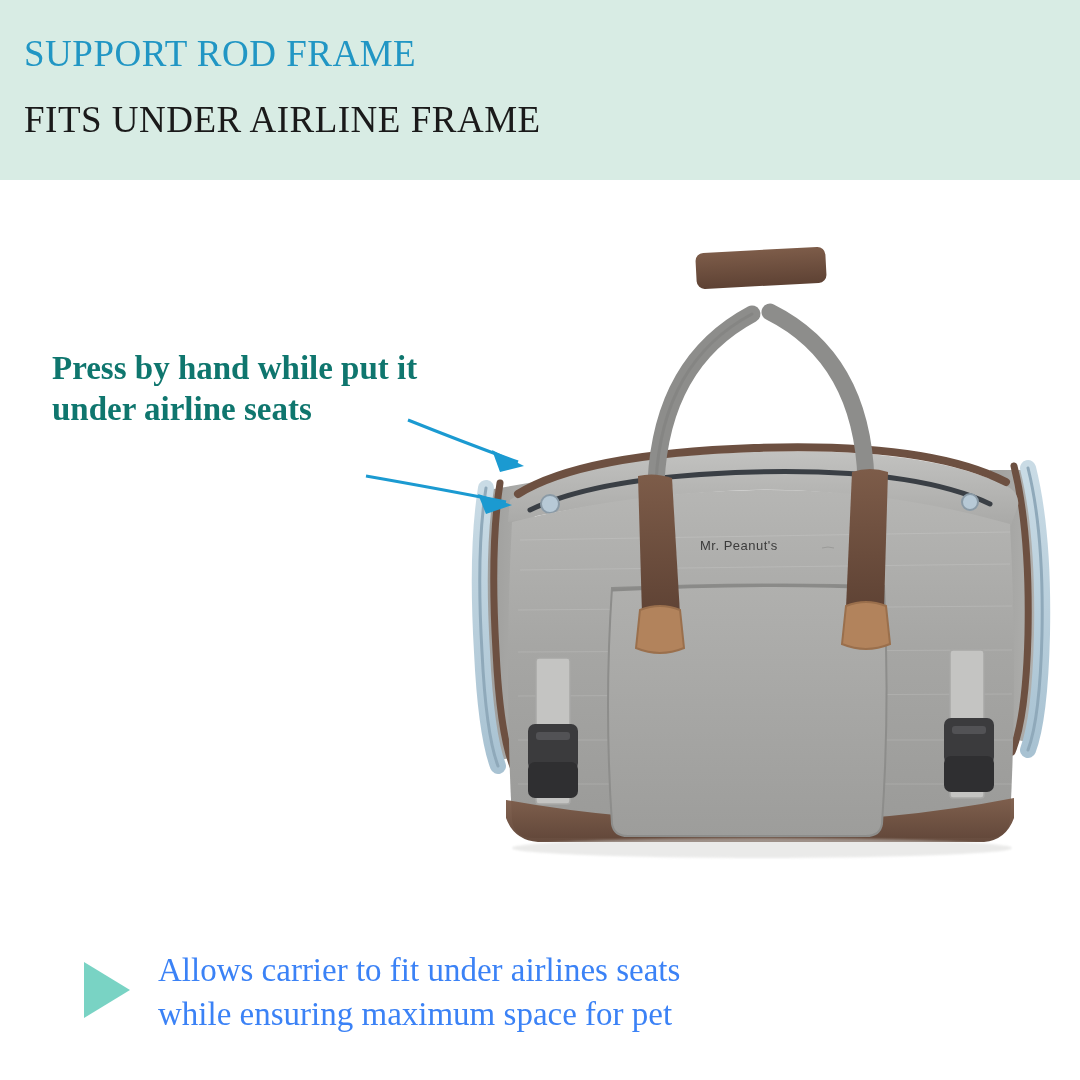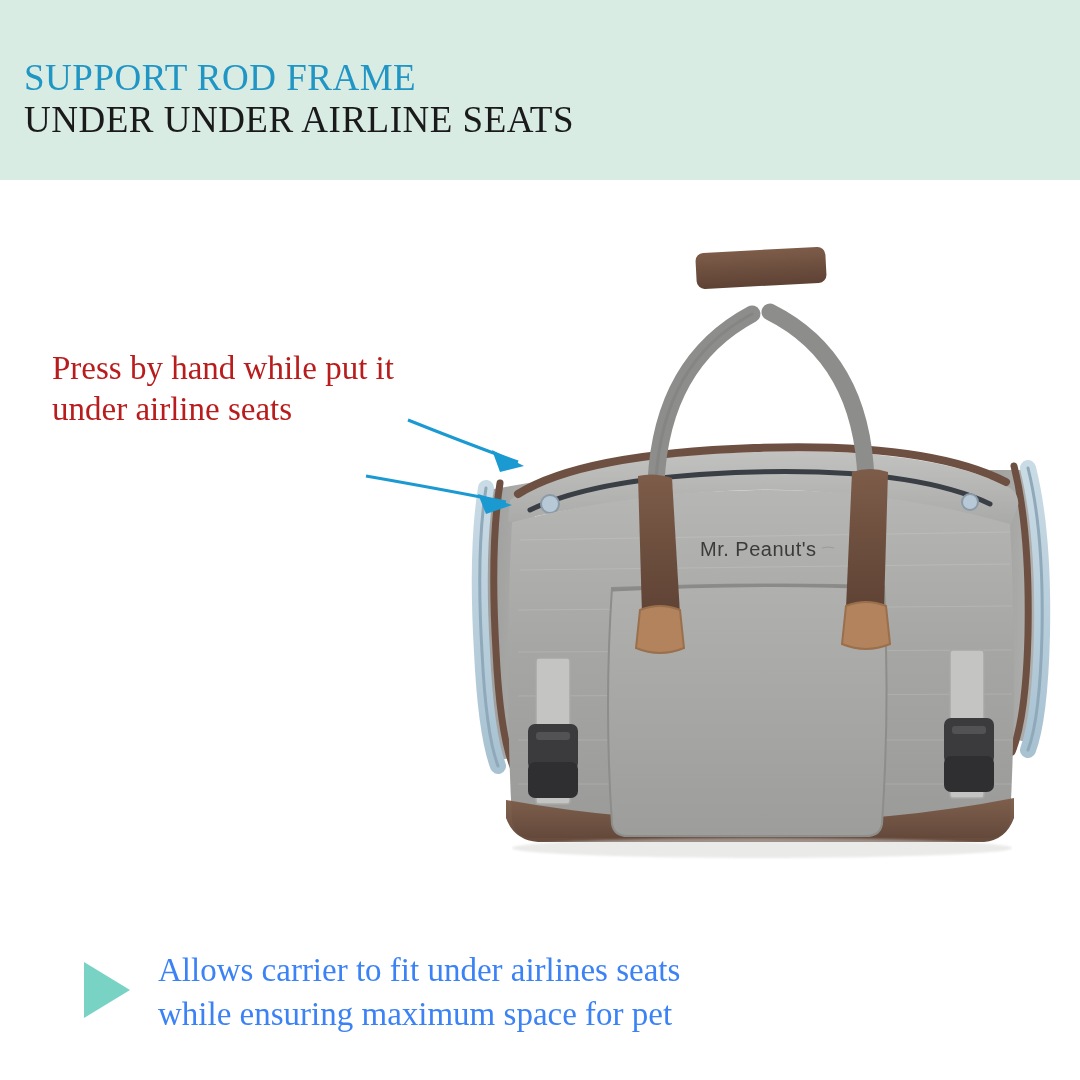--- a/index.html
+++ b/index.html
@@ -9,37 +9,38 @@
     font-family:"Liberation Serif", serif;
     overflow:hidden;
     position:relative;
   }
   
   .header-band{
     position:absolute;left:0;top:0;width:1080px;height:180px;
     background:#d8ece4;
   }
   .header-line1{
-    position:absolute;left:24px;top:56px;
+    position:absolute;left:24px;top:32px;
     font-size:37px;letter-spacing:.5px;
     color:#2196c4;
     white-space:nowrap;
   }
   .header-line2{
     position:absolute;left:24px;top:98px;
     font-size:37px;letter-spacing:.5px;
     color:#1a1a1a;
     white-space:nowrap;
   }
   
   .callout{
     position:absolute;left:52px;top:348px;
-    color:#b91c1c;
+    color:#0f766e;
     font-size:33px;line-height:41px;
     white-space:pre-line;
+    font-weight:bold;
   }
   
   .arrows{position:absolute;left:0;top:0;width:1080px;height:1080px;pointer-events:none;}
   
   .bottom-caption{
     position:absolute;left:158px;top:948px;
     color:#3b82f6;
     font-size:33px;line-height:44px;
     white-space:pre-line;
   }
@@ -50,31 +51,31 @@
     border-bottom:28px solid transparent;
     border-left:46px solid #79d3c4;
   }
   
   .product{
     position:absolute;left:470px;top:240px;width:600px;height:620px;
   }
   .product svg{display:block;}
   .brand-label{
     position:absolute;left:700px;top:538px;
-    font-size:20px;color:#3b3b3b;
+    font-size:13px;color:#3b3b3b;
     font-family:"Liberation Sans", sans-serif;
     letter-spacing:.5px;
   }
 </style>
 </head>
 <body>
 
 <div class="header-band"></div>
 <div class="header-line1">SUPPORT ROD FRAME</div>
-<div class="header-line2">UNDER UNDER AIRLINE SEATS</div>
+<div class="header-line2">FITS UNDER AIRLINE FRAME</div>
 
 <div class="product">
 <svg width="600" height="620" viewBox="0 0 600 620" xmlns="http://www.w3.org/2000/svg">
   <defs>
     <linearGradient id="fabric" x1="0" y1="0" x2="0" y2="1">
       <stop offset="0%" stop-color="#b6b6b4"></stop>
       <stop offset="45%" stop-color="#a6a6a4"></stop>
       <stop offset="100%" stop-color="#9a9a98"></stop>
     </linearGradient>
     <linearGradient id="fabricTop" x1="0" y1="0" x2="0" y2="1">

